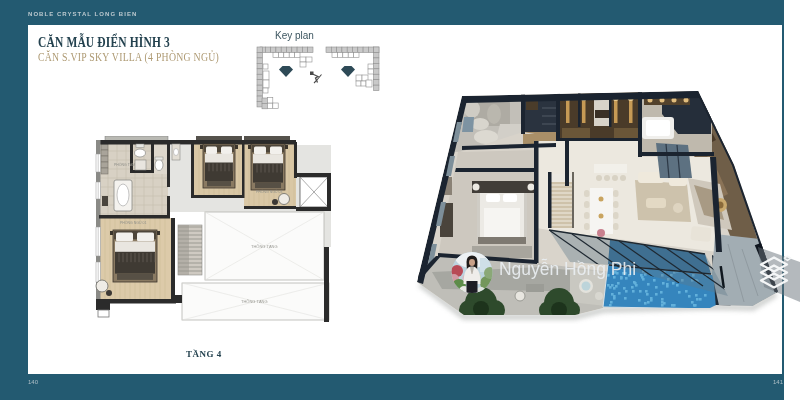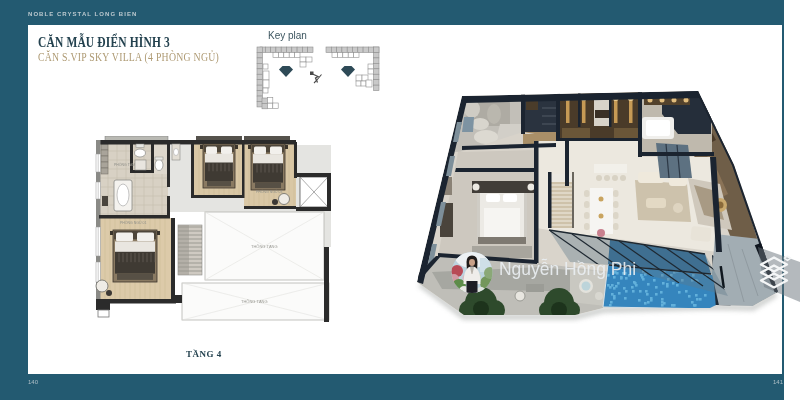--- a/index.html
+++ b/index.html
@@ -16,21 +16,21 @@
   <div class="abs" style="left:28px;top:25px;width:754px;height:349px;background:#ffffff;"></div>
 
   <div class="abs" style="left:28px;top:379px;font-size:6px;color:#aebfc7;">140</div>
 
   <div class="abs" style="left:773px;top:379px;font-size:6px;color:#aebfc7;">141</div>
 
   <div class="abs" style="left:38px;top:35px;font-family:'Liberation Serif',serif;font-size:14px;font-weight:bold;color:#24424f;letter-spacing:0.2px;transform:scaleX(0.82);transform-origin:0 0;">CĂN MẪU ĐIỂN HÌNH 3</div>
 
   <div class="abs" style="left:38px;top:51px;font-family:'Liberation Serif',serif;font-size:11.5px;color:#ae9a73;letter-spacing:0.3px;transform:scaleX(0.85);transform-origin:0 0;">CĂN S.VIP SKY VILLA (4 PHÒNG NGỦ)</div>
 
-  <div class="abs" style="left:268px;top:30px;font-size:10px;color:#3d5660;">Key plan</div>
+  <div class="abs" style="left:275px;top:30px;font-size:10px;color:#3d5660;">Key plan</div>
 
   <div class="abs" style="left:252px;top:44px;"><svg width="135" height="70" viewBox="0 0 135 70">
 
 <g>
 <rect x="8.0" y="3" width="5.3" height="5.5" fill="#c9c9c9" stroke="#8f8f8f" stroke-width="0.6"></rect>
 <rect x="13.3" y="3" width="5.3" height="5.5" fill="#c9c9c9" stroke="#8f8f8f" stroke-width="0.6"></rect>
 <rect x="18.6" y="3" width="5.3" height="5.5" fill="#c9c9c9" stroke="#8f8f8f" stroke-width="0.6"></rect>
 <rect x="23.9" y="3" width="5.3" height="5.5" fill="#c9c9c9" stroke="#8f8f8f" stroke-width="0.6"></rect>
 <rect x="29.2" y="3" width="5.3" height="5.5" fill="#c9c9c9" stroke="#8f8f8f" stroke-width="0.6"></rect>
 <rect x="34.5" y="3" width="5.3" height="5.5" fill="#c9c9c9" stroke="#8f8f8f" stroke-width="0.6"></rect>

